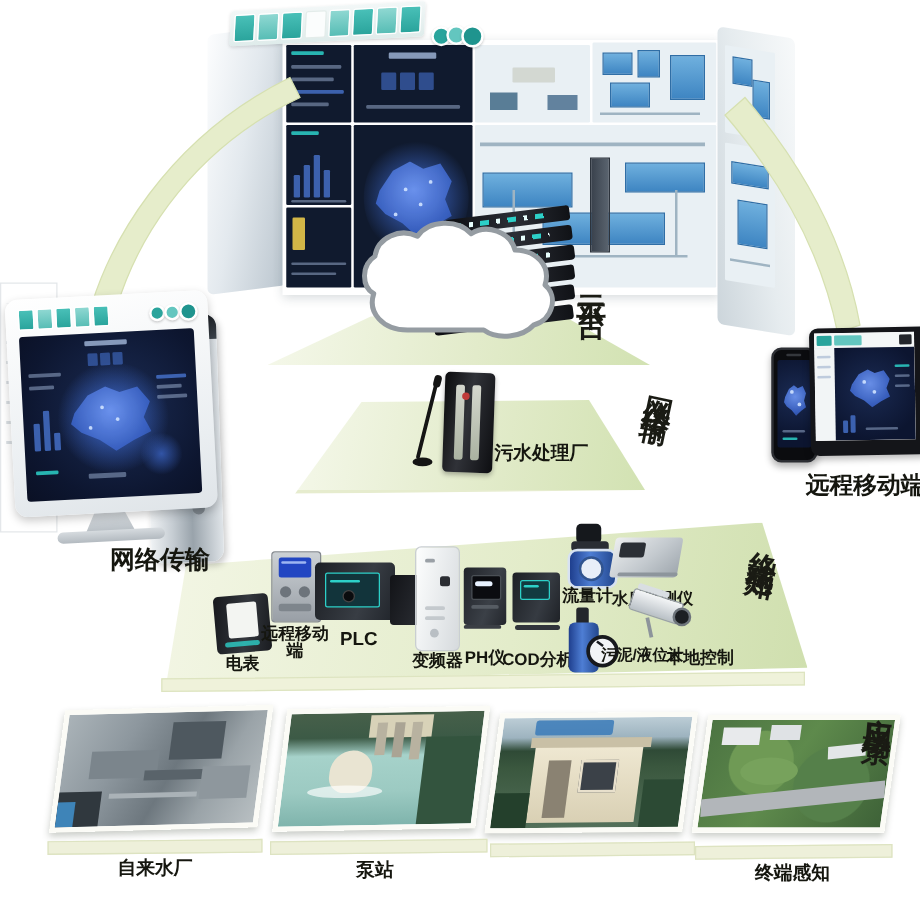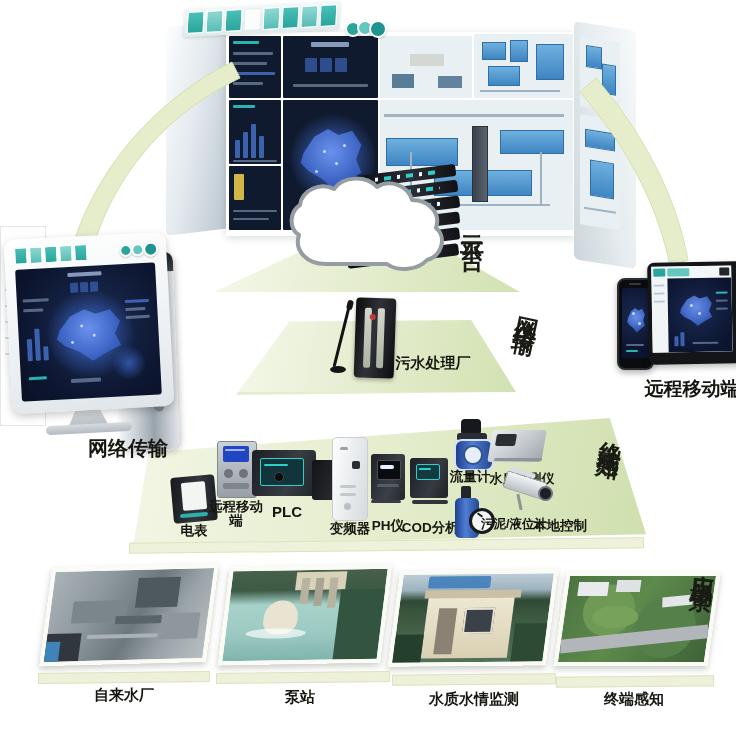--- a/index.html
+++ b/index.html
@@ -381,21 +381,20 @@
     <div class="blk" style="left:28px;top:30px;width:46px;height:22px;background:#77a25c;border-radius:50%"></div>
   </div>
 
   <div class="strip" style="left:38px;top:672px;width:170px"></div>
   <div class="strip" style="left:216px;top:672px;width:172px"></div>
   <div class="strip" style="left:392px;top:674px;width:162px"></div>
   <div class="strip" style="left:556px;top:676px;width:156px"></div>
 
   <div class="lbl" style="left:58px;top:686px;width:132px;font-size:15px">自来水厂</div>
   <div class="lbl" style="left:240px;top:688px;width:120px;font-size:15px">泵站</div>
-  <div class="lbl" style="left:402px;top:690px;width:144px;font-size:15px">水质水情监测</div>
   <div class="lbl" style="left:574px;top:690px;width:120px;font-size:15px">终端感知</div>
 
   <div class="vlbl" style="left:690px;top:556px;font-size:23px;transform:rotate(6deg)">应用场景</div>
 
   <div class="abs sheet"></div>
   <div class="abs tower">
     <div class="tower-top"></div>
     <div style="position:absolute;left:10px;top:4px;width:14px;height:6px;border:2px solid #858c93;border-radius:4px"></div>
     <div style="position:absolute;left:32px;top:4px;width:14px;height:6px;border:2px solid #858c93;border-radius:4px"></div>
     <div style="position:absolute;right:10px;top:118px;width:26px;height:4px;background:#70787f;border-radius:2px"></div>

